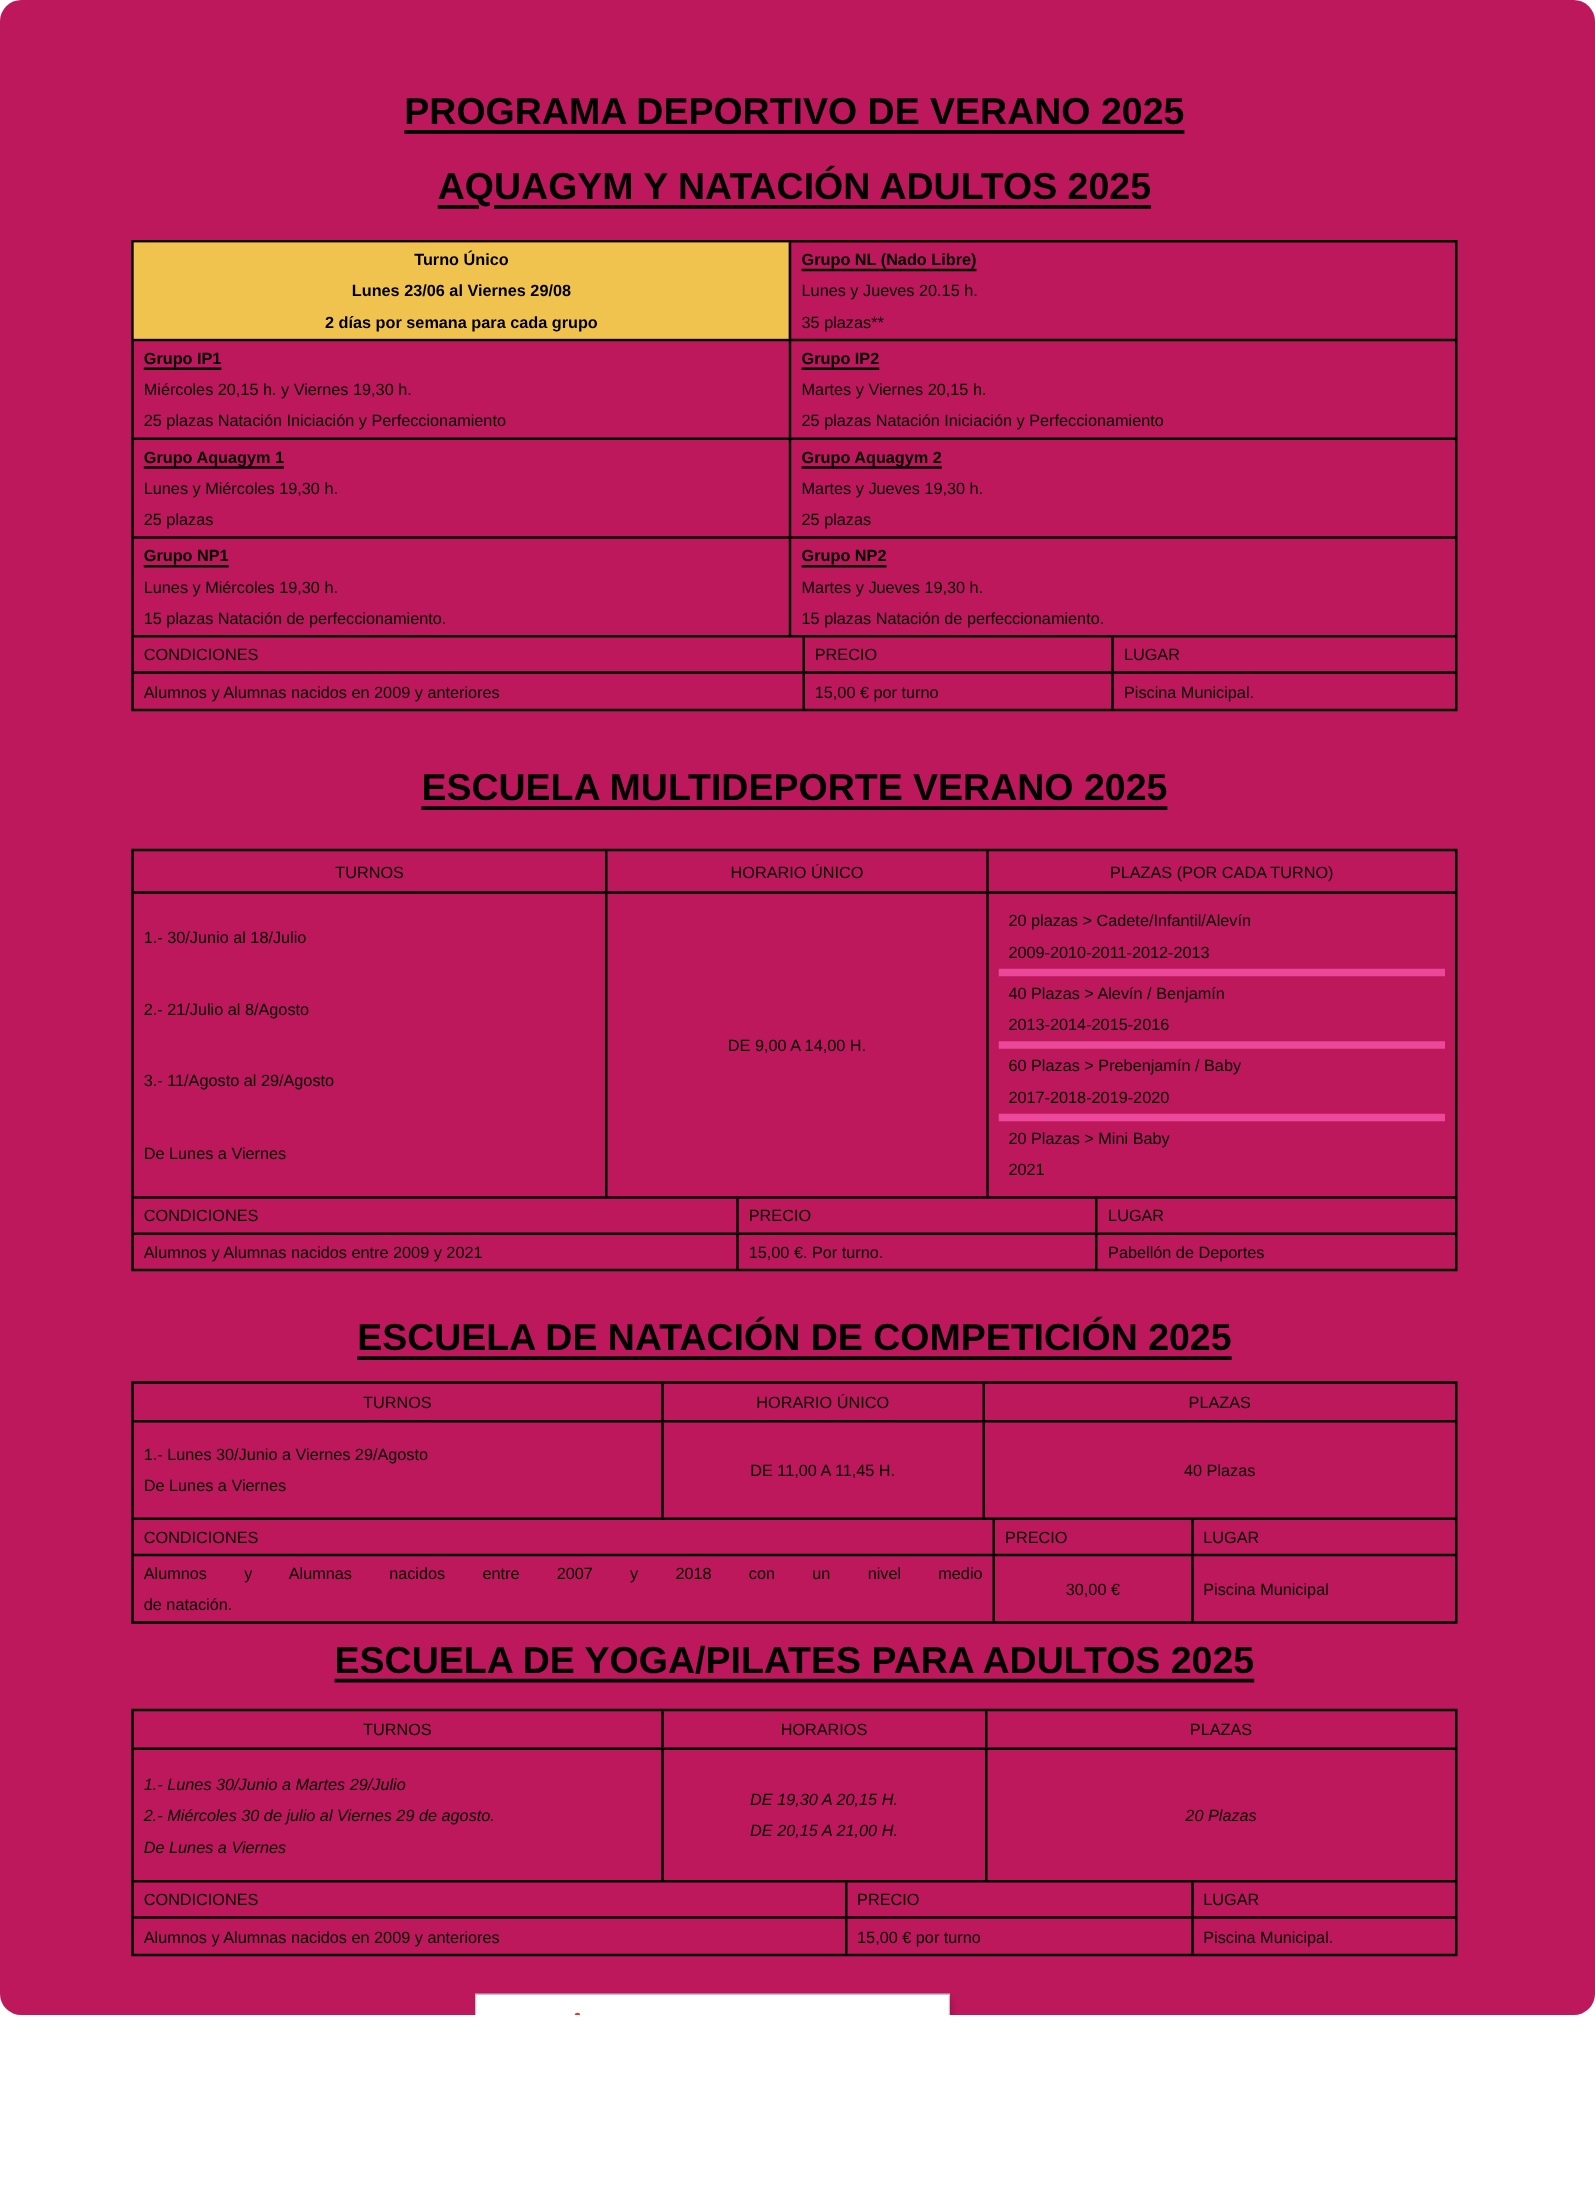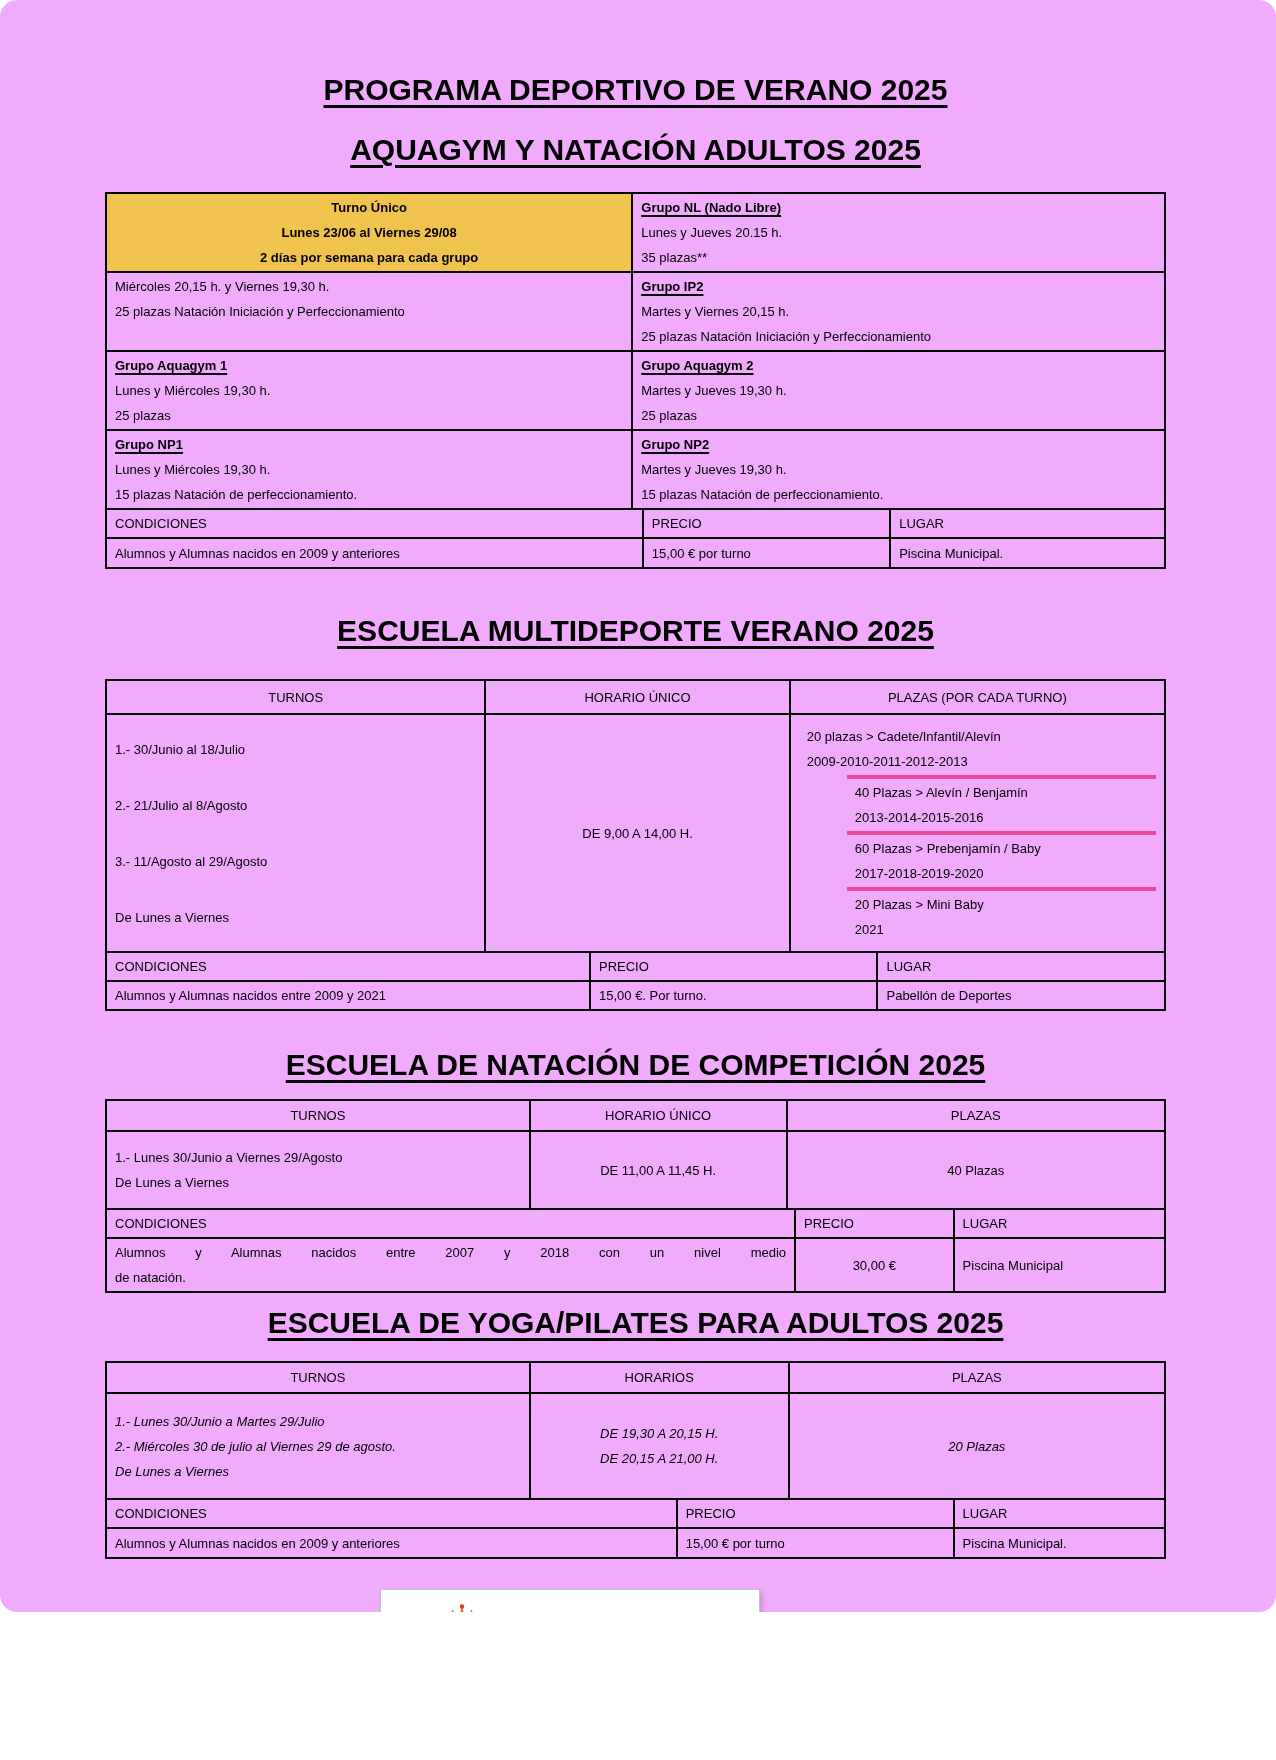--- a/index.html
+++ b/index.html
@@ -1,17 +1,17 @@
 <!DOCTYPE html>
 <html lang="es"><head>
 <meta charset="utf-8">
 <style>
   html,body{margin:0;padding:0;background:#fff;}
   .page{
-    position:relative;width:1276px;height:1612px;background:#f0abfc;
+    position:relative;width:1276px;height:1612px;background:#be185d;
     font-family:"Liberation Sans","DejaVu Sans",sans-serif;color:#000;
     overflow:hidden;box-sizing:border-box;padding:72px 110px 0 105px;border-radius:17px;
   }
   .content{width:1061px;}
   .doc-title{
     text-align:center;font-size:30px;font-weight:bold;line-height:36px;margin:0;
   }
   .doc-title span{text-decoration:underline;text-decoration-thickness:2.5px;text-underline-offset:5px;}
   .sec-title{margin-top:24px;}
   .tbl{border:2px solid #000;box-sizing:border-box;width:100%;}
@@ -35,21 +35,21 @@
   .t1c1{width:50.6%;} .t1c2{width:23.4%;} .t1c3{width:26.0%;}
   .cond-hdr{min-height:26px;justify-content:center;}
   .cond-val{min-height:28px;justify-content:center;}
   
   .t2c1{width:35.7%;} .t2c2{width:28.8%;} .t2c3{width:35.5%;}
   .t2-hdr{min-height:32px;}
   .t2-body{min-height:214px;}
   .t2-turnos{justify-content:space-around;padding:6px 8px;}
   .t2-plazas{padding:8px;}
   .t2-sub{flex:1;display:flex;flex-direction:column;justify-content:center;padding:1px 8px;box-sizing:border-box;}
-  .t2-sub + .t2-sub{border-top:4px solid #ec4899;margin-left:48px;}
+  .t2-sub + .t2-sub{border-top:6px solid #ec4899;}
   .t2k1{width:45.6%;} .t2k2{width:27.2%;} .t2k3{width:27.2%;}
   
   .t3c1{width:39.9%;} .t3c2{width:24.3%;} .t3c3{width:35.8%;}
   .t3-hdr{min-height:29px;}
   .t3-body{min-height:76px;}
   .t3k1{width:65.0%;} .t3k2{width:15.0%;} .t3k3{width:20.0%;}
   .t3-val{min-height:46px;}
   .just{text-align:justify;text-align-last:justify;}
   
   .t4c1{width:39.9%;} .t4c2{width:24.5%;} .t4c3{width:35.6%;}
@@ -92,20 +92,21 @@
 Lunes 23/06 al Viernes 29/08
 2 días por semana para cada grupo</div>
       <div class="cell t1-right t1-grow">
         <div class="grp-name">Grupo NL (Nado Libre)</div>
         <div class="pre">Lunes y Jueves 20.15 h.
 35 plazas**</div>
       </div>
     </div>
     <div class="row">
       <div class="cell t1-left t1-grow">
+        <div class="grp-name">Grupo IP1</div>
         <div class="pre">Miércoles 20,15 h. y Viernes 19,30 h.
 25 plazas Natación Iniciación y Perfeccionamiento</div>
       </div>
       <div class="cell t1-right t1-grow">
         <div class="grp-name">Grupo IP2</div>
         <div class="pre">Martes y Viernes 20,15 h.
 25 plazas Natación Iniciación y Perfeccionamiento</div>
       </div>
     </div>
     <div class="row">

